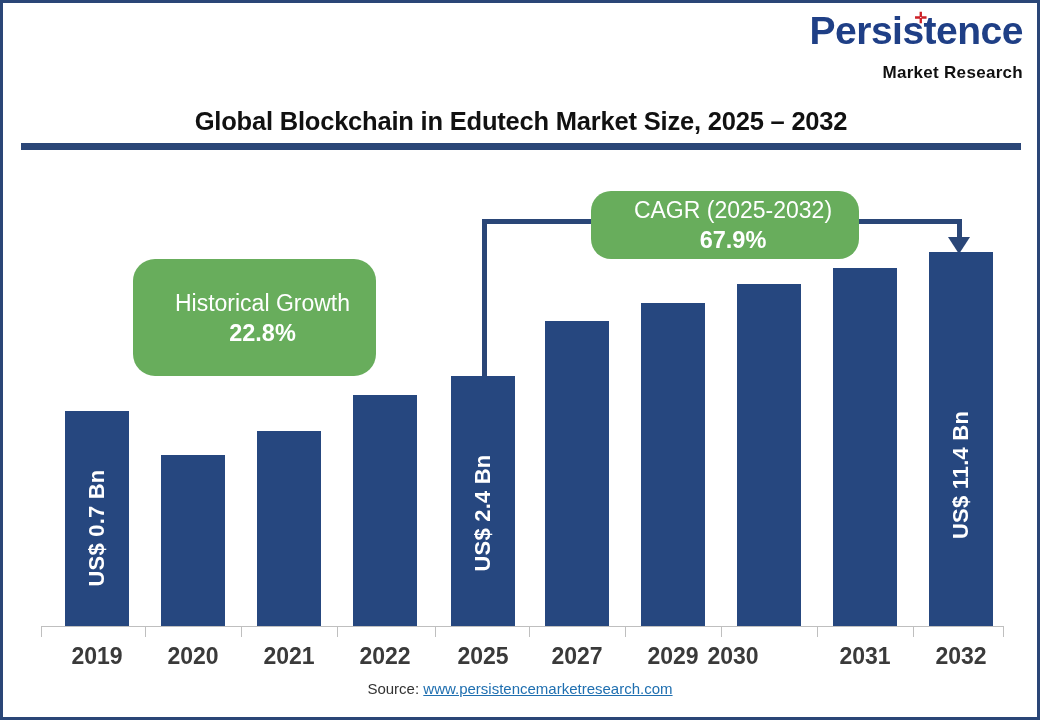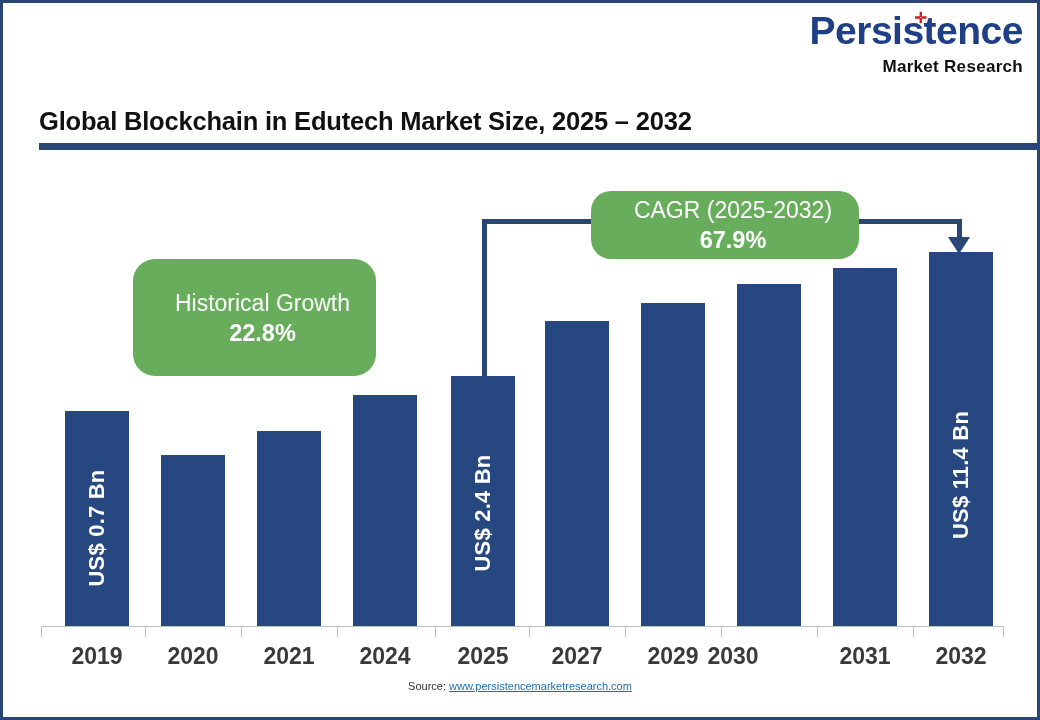--- a/index.html
+++ b/index.html
@@ -53,29 +53,30 @@
     color: #cc2027;
     font-size: 15px;
     line-height: 11px;
     font-weight: bold;
   }
   #logo-sub {
     font-size: 17px;
     font-weight: bold;
     color: #111111;
     letter-spacing: 0.3px;
-    margin-top: 8px;
+    margin-top: 14px;
   }
 
   
   #title-wrap {
     position: absolute;
-    left: 36px;
+    left: 18px;
     top: 104px;
     width: 1000px;
+    text-align: center;
   }
   #chart-title {
     font-size: 25.5px;
     font-weight: bold;
     color: #111111;
     letter-spacing: -0.2px;
     white-space: nowrap;
     font-family: "Liberation Sans", sans-serif;
   }
   #title-rule {
@@ -192,21 +193,21 @@
     border-radius: 20px;
   }
 
   
   #source {
     position: absolute;
     left: 0;
     top: 677px;
     width: 1034px;
     text-align: center;
-    font-size: 11px;
+    font-size: 15px;
     color: #333333;
     font-family: "Liberation Sans", sans-serif;
   }
   #source-link {
     color: #1f6fb0;
     text-decoration: underline;
   }
 </style>
 </head>
 <body>
@@ -263,21 +264,21 @@
         <div class="tick" style="left: 814px;"></div>
         <div class="tick" style="left: 910px;"></div>
         <div class="tick" style="left: 38px;"></div>
         <div class="tick" style="left: 1000px;"></div>
       </div>
 
     <div id="xlabels">
         <div class="xlabel" style="left: 44px; width: 100px;">2019</div>
         <div class="xlabel" style="left: 140px; width: 100px;">2020</div>
         <div class="xlabel" style="left: 236px; width: 100px;">2021</div>
-        <div class="xlabel" style="left: 332px; width: 100px;">2024</div>
+        <div class="xlabel" style="left: 332px; width: 100px;">2022</div>
         <div class="xlabel" style="left: 430px; width: 100px;">2025</div>
         <div class="xlabel" style="left: 524px; width: 100px;">2027</div>
         <div class="xlabel" style="left: 620px; width: 100px;">2029</div>
         <div class="xlabel" style="left: 680px; width: 100px;">2030</div>
         <div class="xlabel" style="left: 812px; width: 100px;">2031</div>
         <div class="xlabel" style="left: 908px; width: 100px;">2032</div>
       </div>
 
     <div class="callout" id="callout-historical">
       <div class="line1">Historical Growth</div>

